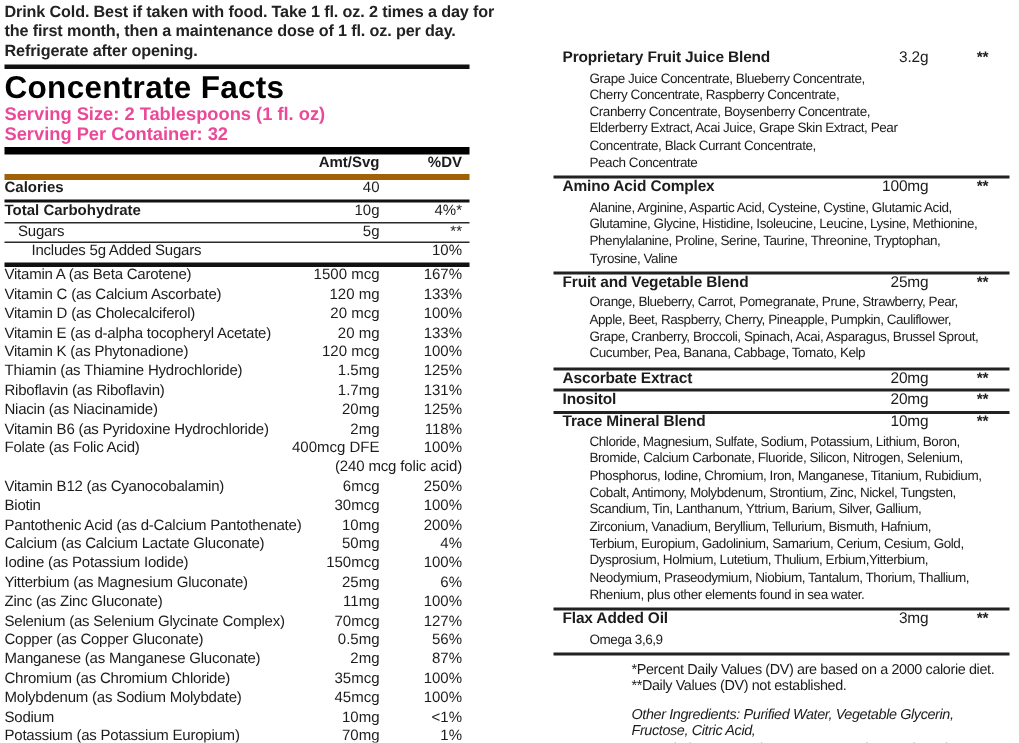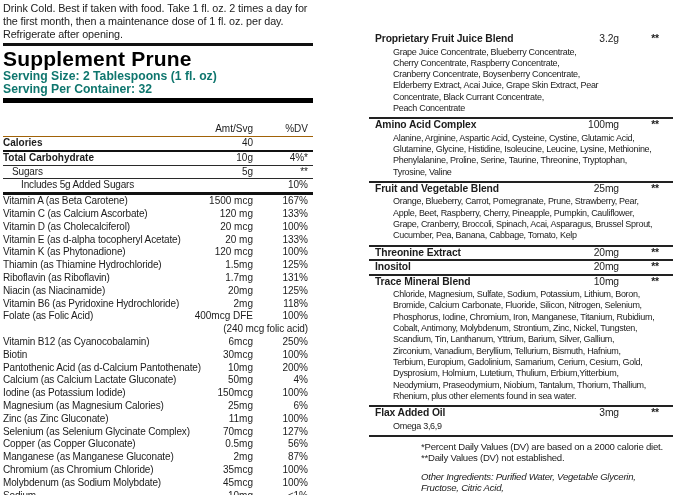--- a/index.html
+++ b/index.html
@@ -5,28 +5,28 @@
   html,body{margin:0;padding:0;}
   body{
     width:679px;height:495px;background:#ffffff;color:#1c1c1c;
     font-family:"Liberation Sans","DejaVu Sans",sans-serif;
     position:relative;overflow:hidden;
   }
   
   .leftcol{position:absolute;left:3px;top:0;width:310px;}
   .directions{
     font-size:10.8px;line-height:13px;letter-spacing:-0.1px;
-    white-space:pre-line;width:362px;margin-top:2px;font-weight:normal;color:#222;
+    white-space:pre-line;width:362px;margin-top:2px;font-weight:bold;color:#222;
   }
   .top-rule{border-top:3px solid #111;margin-top:2px;}
   .sf-title{font-size:21px;font-weight:bold;line-height:23px;margin-top:1px;letter-spacing:0.2px;color:#000;}
-  .serv{font-size:12.2px;font-weight:bold;line-height:12.6px;color:#0f766e;}
+  .serv{font-size:12.2px;font-weight:bold;line-height:12.6px;color:#ec4899;}
   .bigbar{height:5px;background:#000;margin-top:3px;}
   .lheader,.lrow{position:relative;height:12.8px;line-height:12.8px;font-size:10px;}
-  .lheader{font-weight:normal;border-bottom:1px solid #a16207;margin-top:20px;}
+  .lheader{font-weight:bold;border-bottom:4px solid #a16207;}
   .lrow{letter-spacing:-0.15px;}
   .lrow .nm{white-space:nowrap;}
   .lrow.b .nm{font-weight:bold;letter-spacing:0;}
   .amt{position:absolute;right:60px;top:0;letter-spacing:0;white-space:nowrap;}
   .dv{position:absolute;right:5px;top:0;letter-spacing:0;white-space:nowrap;}
   .nt{position:absolute;right:5px;top:0;letter-spacing:-0.1px;white-space:nowrap;}
   .ind1{padding-left:9px;}
   .ind2{padding-left:18px;}
   .rule-thin{border-bottom:1px solid #2a2a2a;}
   .rule-med{border-bottom:2px solid #111;}
@@ -44,21 +44,21 @@
   .oi{margin-top:7px;font-style:italic;}
 </style>
 </head>
 <body>
 
 <div class="leftcol">
   <div class="directions">Drink Cold. Best if taken with food. Take  1 fl. oz. 2 times a day for
 the first month,  then a maintenance dose of 1 fl. oz. per day.
 Refrigerate after opening.</div>
   <div class="top-rule"></div>
-  <div class="sf-title">Supplement Prune</div>
+  <div class="sf-title">Concentrate Facts</div>
   <div class="serv">Serving Size: 2 Tablespoons (1 fl. oz)</div>
   <div class="serv">Serving Per Container: 32</div>
   <div class="bigbar"></div>
   <div class="lheader">
     <span class="amt">Amt/Svg</span>
     <span class="dv">%DV</span>
   </div>
   <div>
 
       <div class="lrow rule-med b">
@@ -195,21 +195,21 @@
       </div>
 
       <div class="lrow">
         <span class="nm">Iodine (as Potassium Iodide)</span>
         <span class="amt">150mcg</span>
         <span class="dv">100%</span>
         
       </div>
 
       <div class="lrow">
-        <span class="nm">Magnesium (as Magnesium Calories)</span>
+        <span class="nm">Yitterbium (as Magnesium Gluconate)</span>
         <span class="amt">25mg</span>
         <span class="dv">6%</span>
         
       </div>
 
       <div class="lrow">
         <span class="nm">Zinc (as Zinc Gluconate)</span>
         <span class="amt">11mg</span>
         <span class="dv">100%</span>
         
@@ -302,21 +302,21 @@
           <span class="bdv">**</span>
         </div>
         <div class="bing">Orange, Blueberry, Carrot, Pomegranate, Prune, Strawberry, Pear,
 Apple, Beet, Raspberry, Cherry, Pineapple, Pumpkin, Cauliflower,
 Grape, Cranberry, Broccoli, Spinach, Acai, Asparagus, Brussel Sprout,
 Cucumber, Pea, Banana, Cabbage, Tomato, Kelp</div>
       </div>
 
       <div class="blend">
         <div class="brow">
-          <span class="bnm">Threonine Extract</span>
+          <span class="bnm">Ascorbate Extract</span>
           <span class="bamt">20mg</span>
           <span class="bdv">**</span>
         </div>
 
       </div>
 
       <div class="blend">
         <div class="brow">
           <span class="bnm">Inositol</span>
           <span class="bamt">20mg</span>

